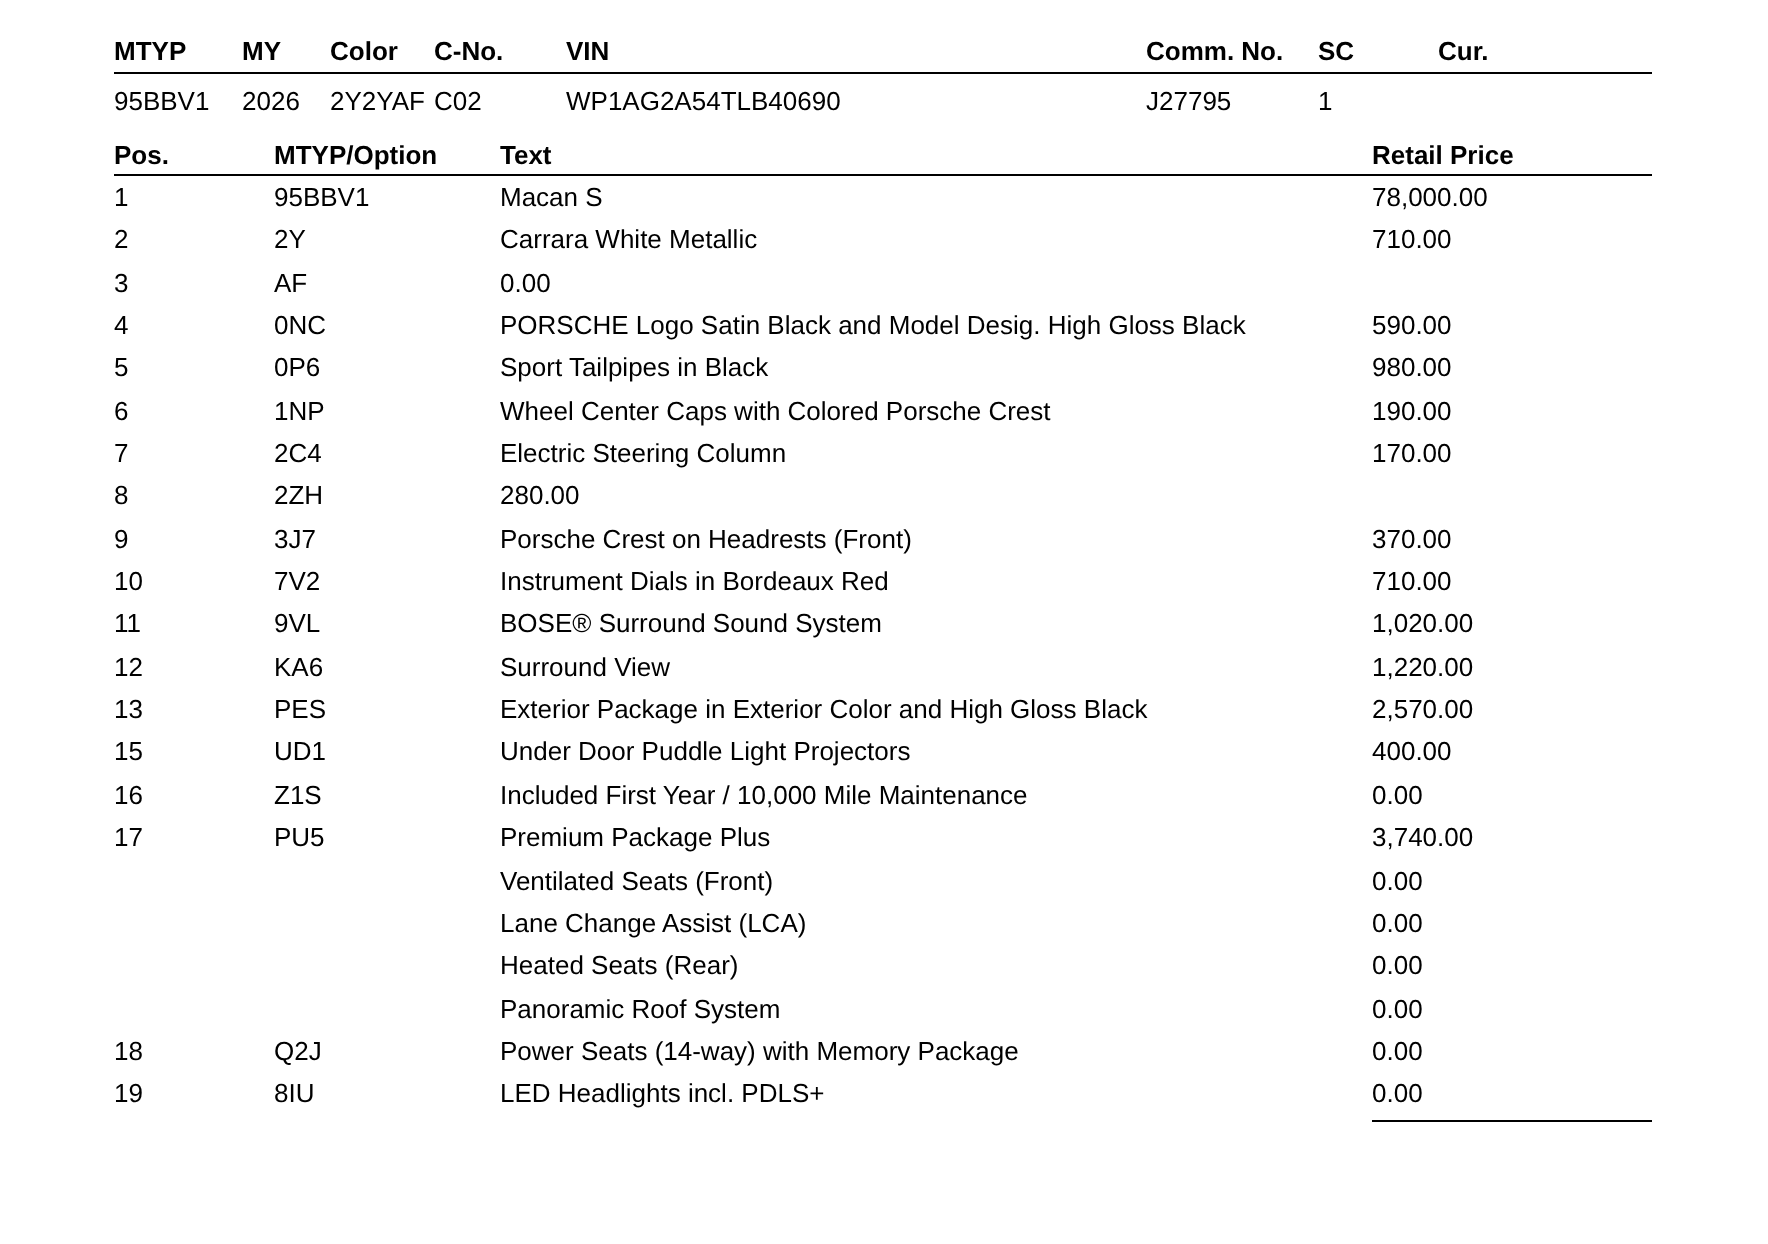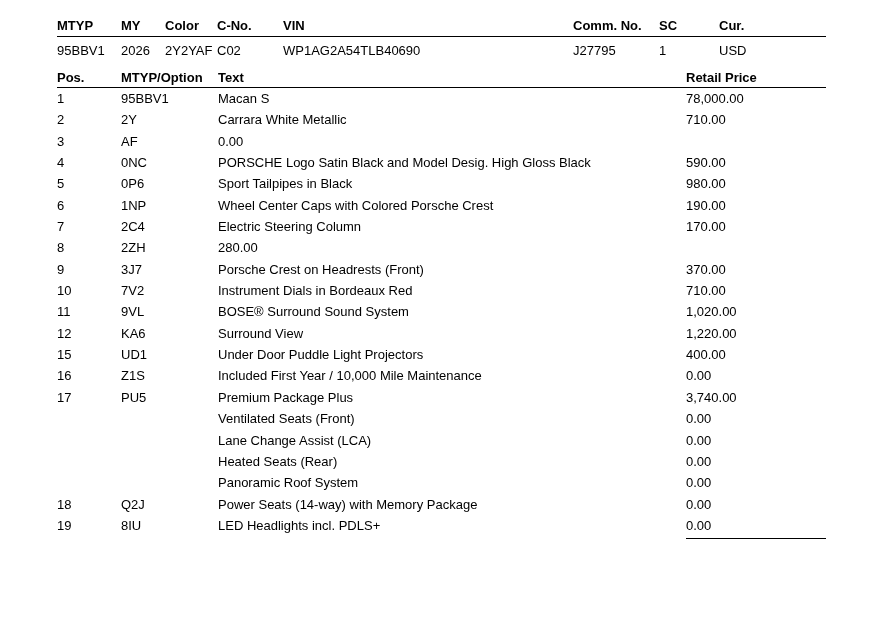--- a/index.html
+++ b/index.html
@@ -24,20 +24,21 @@
     font-weight: bold;
     height: 20px; line-height: 18px;
     border-bottom: 1px solid #000;
   }
   .vh-vals { height: 23px; line-height: 28px; }
   .spacer { height: 10px; }
   
   .it-grid {
     display: grid;
     grid-template-columns: 64px 97px 1fr 140px;
+    gap: 16px;
   }
   .it-head {
     font-weight: bold;
     height: 18px; line-height: 16px;
     border-bottom: 1px solid #000;
   }
   .it-row { height: 21.35px; line-height: 21.35px; white-space: nowrap; }
   .right { text-align: left; }
   .subtotal-rule {
     width: 140px; height: 0;
@@ -61,21 +62,20 @@
     <span class="right">Cur.</span>
   </div>
   <div class="vh-grid vh-vals">
     <span>95BBV1</span>
     <span>2026</span>
     <span>2Y2YAF</span>
     <span>C02</span>
     <span>WP1AG2A54TLB40690</span>
     <span>J27795</span>
     <span>1</span>
-    <span class="right">USD</span>
   </div>
 
   <div class="spacer"></div>
 
   <div class="it-grid it-head">
     <span>Pos.</span>
     <span>MTYP/Option</span>
     <span>Text</span>
     <span class="right">Retail Price</span>
   </div>
@@ -145,20 +145,26 @@
         <span>BOSE® Surround Sound System</span>
         <span class="right">1,020.00</span>
       </div>
       <div class="it-grid it-row">
         <span>12</span>
         <span>KA6</span>
         <span>Surround View</span>
         <span class="right">1,220.00</span>
       </div>
       <div class="it-grid it-row">
+        <span>13</span>
+        <span>PES</span>
+        <span>Exterior Package in Exterior Color and High Gloss Black</span>
+        <span class="right">2,570.00</span>
+      </div>
+      <div class="it-grid it-row">
         <span>15</span>
         <span>UD1</span>
         <span>Under Door Puddle Light Projectors</span>
         <span class="right">400.00</span>
       </div>
       <div class="it-grid it-row">
         <span>16</span>
         <span>Z1S</span>
         <span>Included First Year / 10,000 Mile Maintenance</span>
         <span class="right">0.00</span>

